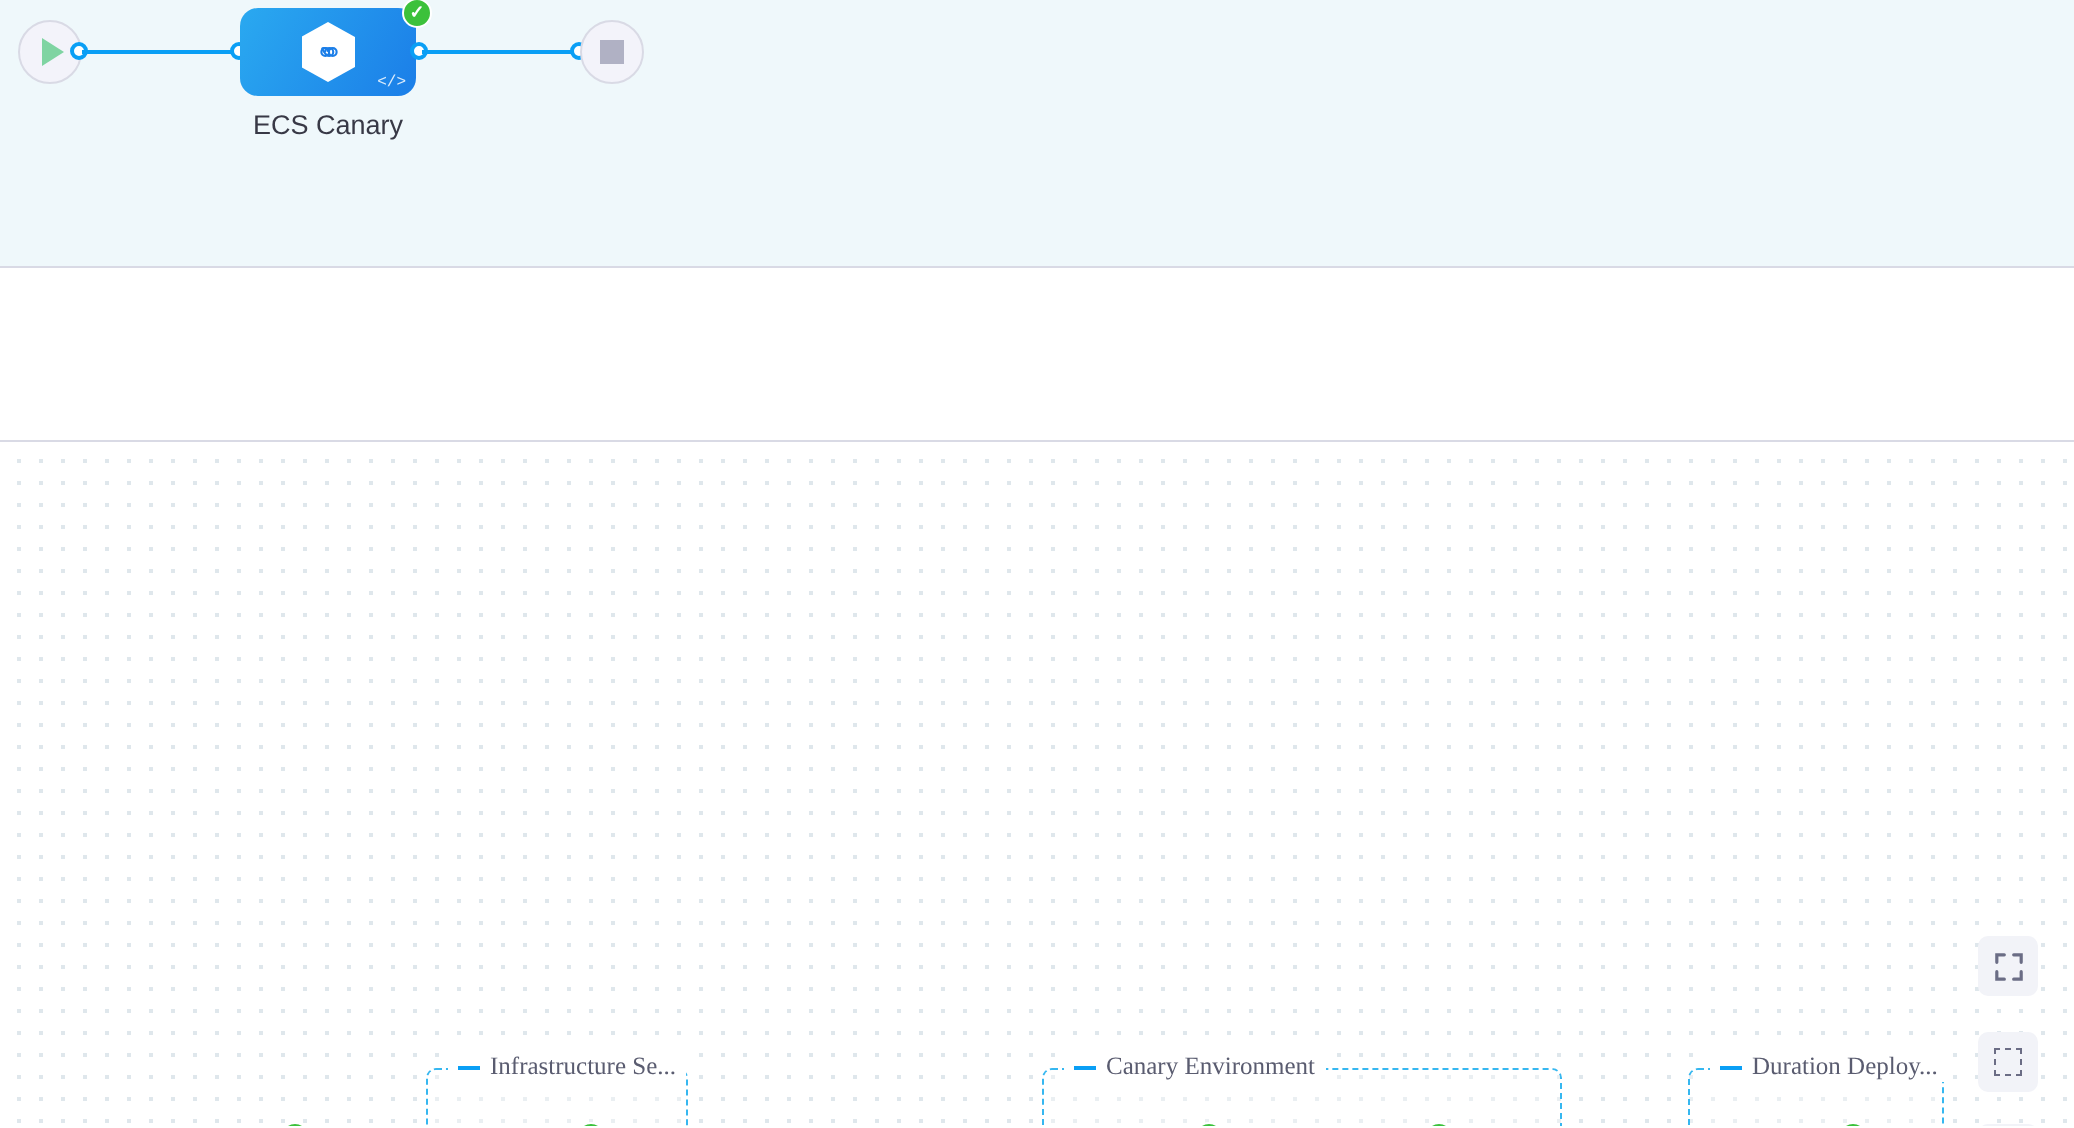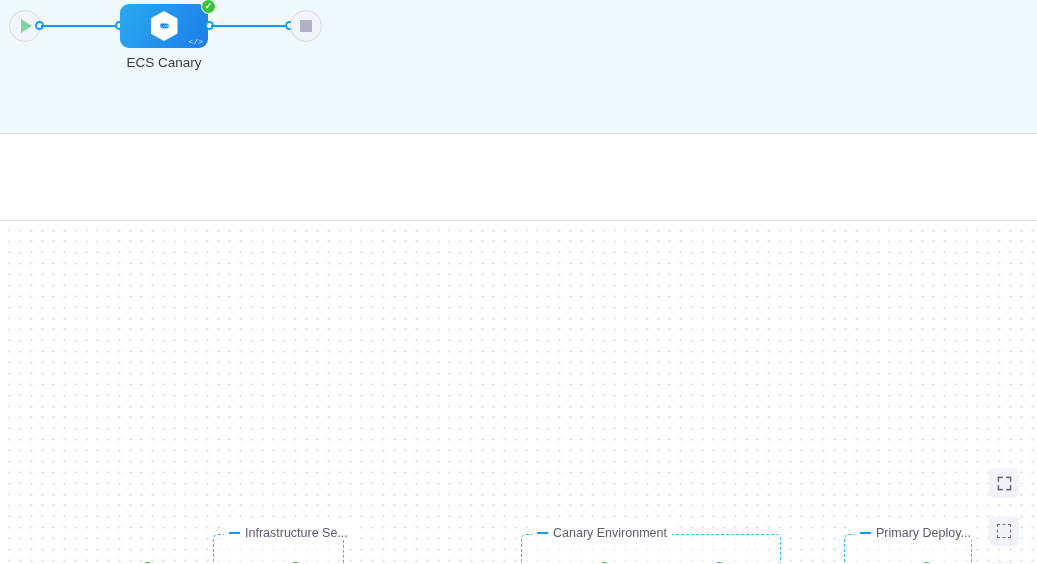--- a/index.html
+++ b/index.html
@@ -124,20 +124,21 @@
   
   .graph {
     position: relative;
     width: 1037px; height: 342px;
     background-color: #ffffff;
     background-image:
       radial-gradient(circle, #dfe7ec 1.1px, transparent 1.2px);
     background-size: 11px 11px;
     background-position: 4px 4px;
     overflow: hidden;
+    font-family: Liberation Serif, serif;
   }
 
   .group-box {
     position: absolute;
     border: 1px dashed #36b7f0;
     border-radius: 5px;
     background: rgba(255,255,255,0.35);
   }
   .group-label {
     position: absolute;
@@ -245,21 +246,21 @@
   <div class="group-box" style="left:521px; top:313px; width:260px; height:158px;">
     <div class="group-label">
       <span class="collapse-dash"></span>
       <span>Canary Environment</span>
     </div>
   </div>
 
   <div class="group-box" style="left:844px; top:313px; width:128px; height:158px;">
     <div class="group-label">
       <span class="collapse-dash"></span>
-      <span>Primary Deploy...</span>
+      <span>Duration Deploy...</span>
     </div>
   </div>
 
   <div class="ok-badge" style="left:140px; top:340px;">✓</div>
 
   <div class="ok-badge" style="left:288px; top:340px;">✓</div>
 
   <div class="ok-badge" style="left:597px; top:340px;">✓</div>
 
   <div class="ok-badge" style="left:712px; top:340px;">✓</div>

